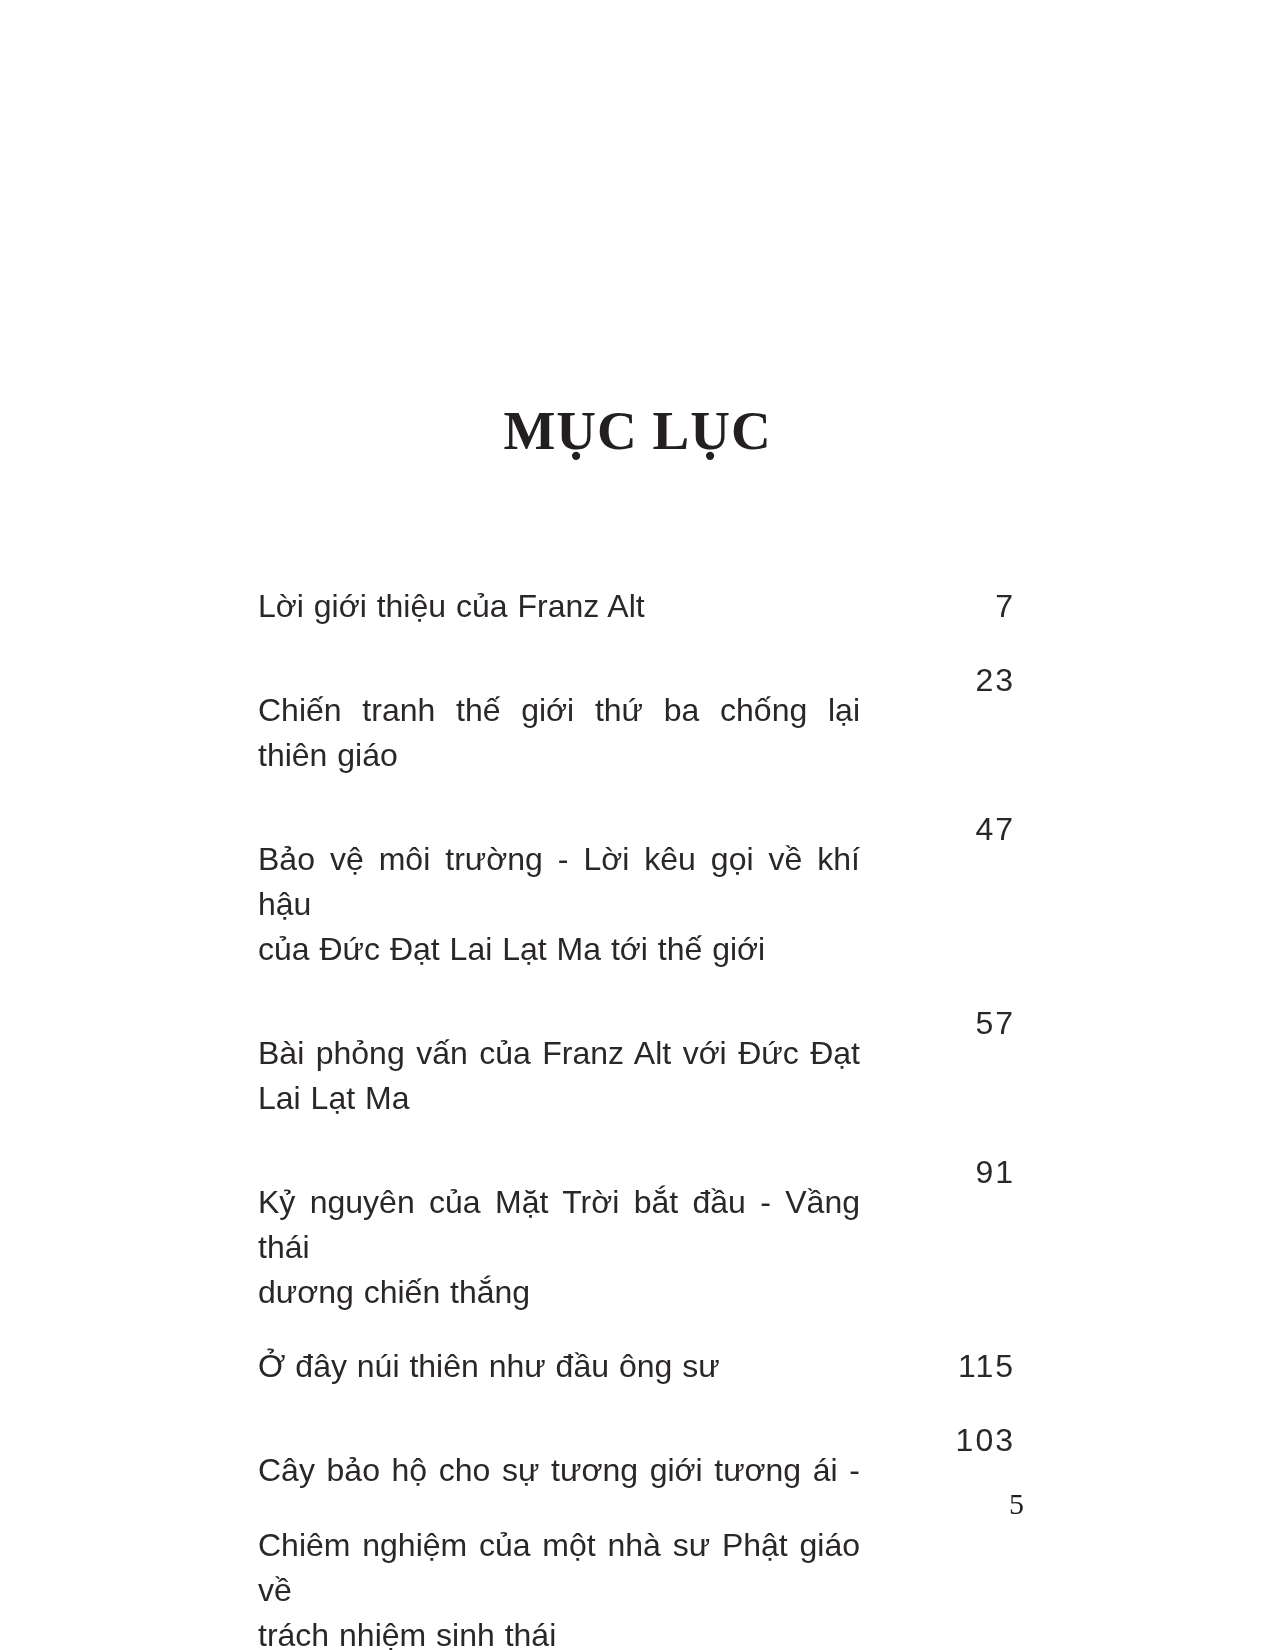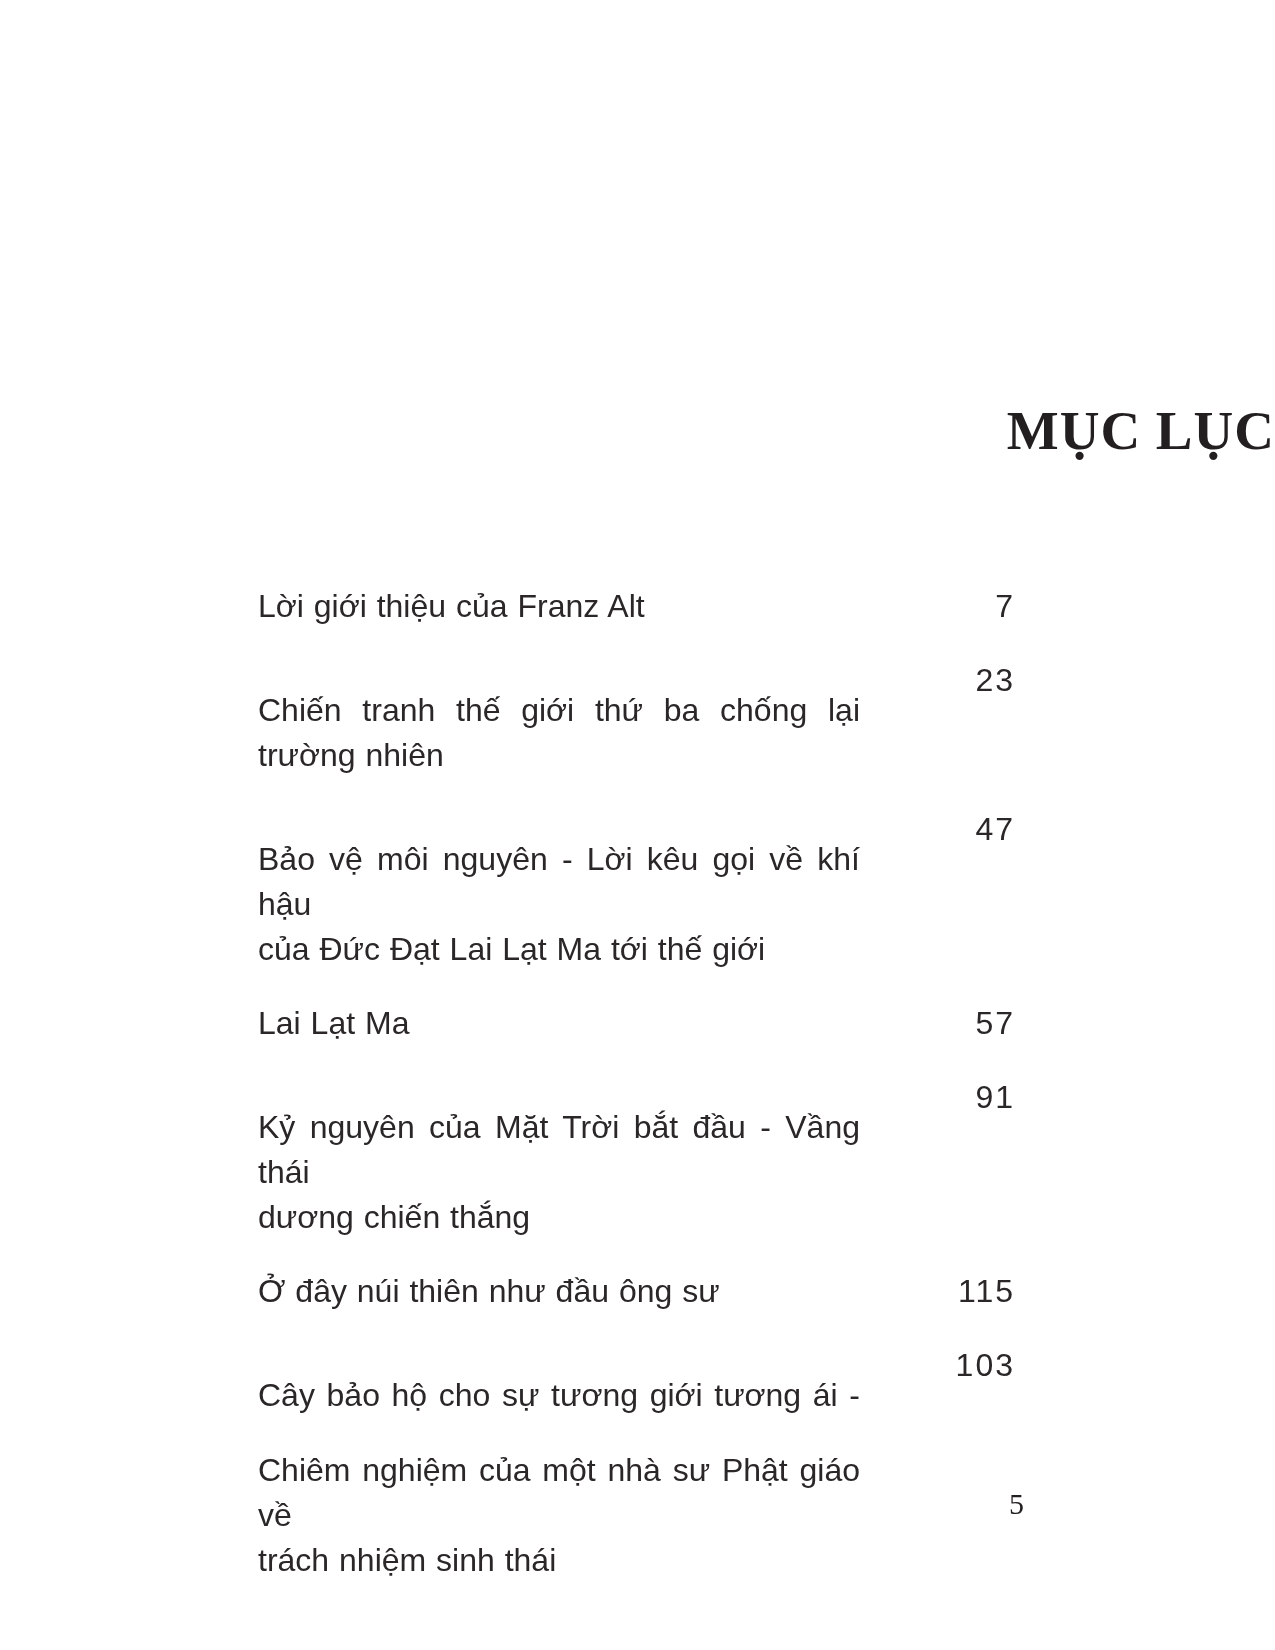--- a/index.html
+++ b/index.html
@@ -11,21 +11,21 @@
     position: relative;
     width: 1275px;
     height: 1650px;
     background: #ffffff;
     overflow: hidden;
     font-family: "Liberation Sans", sans-serif;
   }
   .title {
     margin: 0;
     padding-top: 398px;
-    text-align: right;
+    text-align: center;
     font-family: "Liberation Serif", "DejaVu Serif", serif;
     font-weight: 700;
     font-size: 55px;
     line-height: 1.2;
     letter-spacing: 1px;
     color: #231f20;
   }
   .entries {
     margin-top: 120px;
     margin-left: 258px;
@@ -77,35 +77,36 @@
   <div class="entry">
     <div class="entry-lines">
           <div class="line">Lời giới thiệu của Franz Alt</div>
         </div>
     <div class="entry-page">7</div>
   </div>
 
   <div class="entry">
     <div class="entry-lines">
           <div class="line justified">Chiến tranh thế giới thứ ba chống lại</div>
-          <div class="line">trường nhiên</div>
+          <div class="line">thiên giáo</div>
         </div>
     <div class="entry-page">23</div>
   </div>
 
   <div class="entry">
     <div class="entry-lines">
-          <div class="line justified">Bảo vệ môi nguyên - Lời kêu gọi về khí hậu</div>
+          <div class="line justified">Bảo vệ môi trường - Lời kêu gọi về khí hậu</div>
           <div class="line">của Đức Đạt Lai Lạt Ma tới thế giới</div>
         </div>
     <div class="entry-page">47</div>
   </div>
 
   <div class="entry">
     <div class="entry-lines">
+          <div class="line justified">Bài phỏng vấn của Franz Alt với Đức Đạt</div>
           <div class="line">Lai Lạt Ma</div>
         </div>
     <div class="entry-page">57</div>
   </div>
 
   <div class="entry">
     <div class="entry-lines">
           <div class="line justified">Kỷ nguyên của Mặt Trời bắt đầu - Vầng thái</div>
           <div class="line">dương chiến thắng</div>
         </div>

